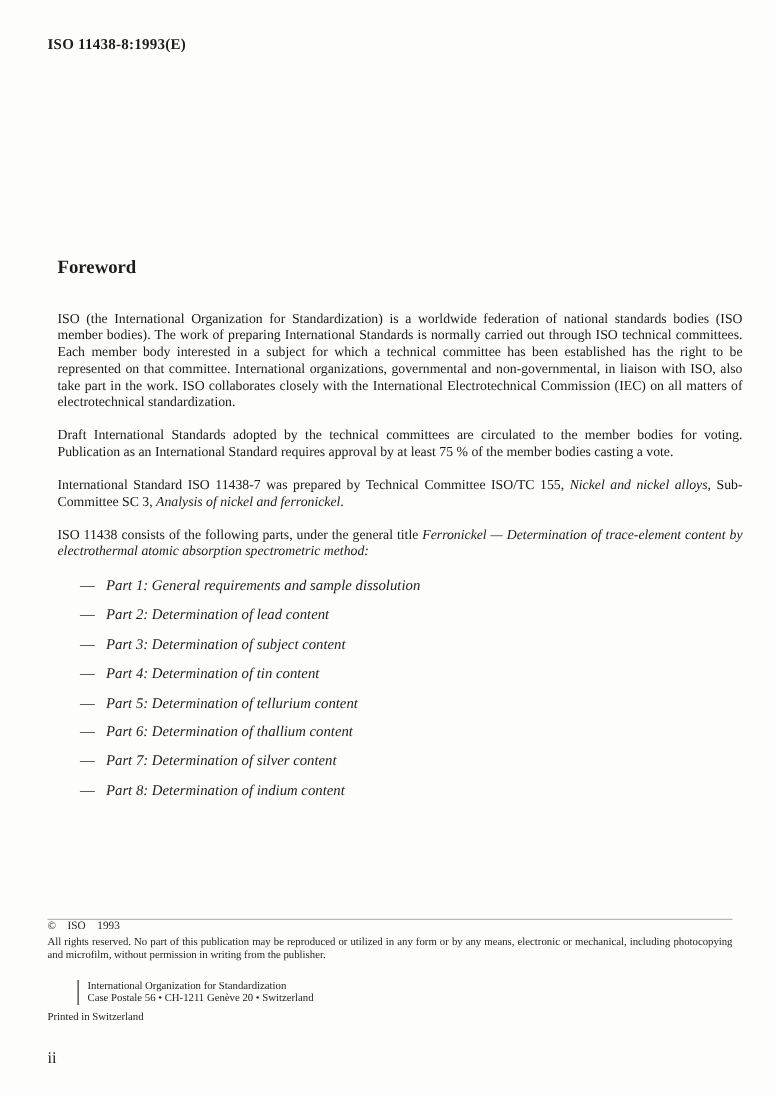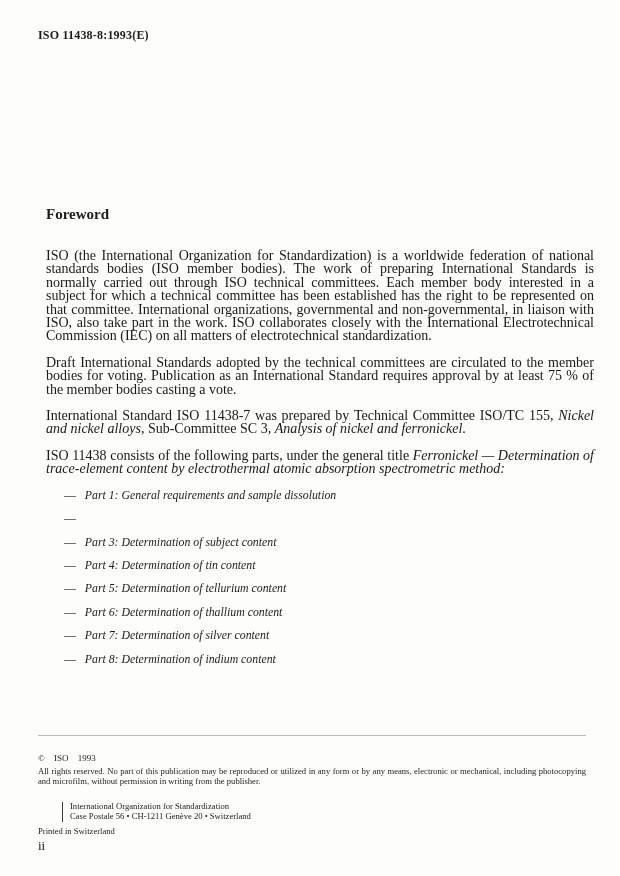--- a/index.html
+++ b/index.html
@@ -27,21 +27,21 @@
     top: 206px;
     left: 46px;
     width: 548px;
   }
   .foreword-title {
     font-size: 15px;
     font-weight: bold;
     margin-bottom: 26px;
   }
   .body-para {
-    font-size: 14px;
+    font-size: 11px;
     line-height: 13.4px;
     text-align: justify;
     margin-bottom: 13px;
     color: #181818;
   }
   .body-para em { font-style: italic; }
   .parts-list {
     margin-top: 6px;
   }
   .part-item {
@@ -64,21 +64,21 @@
     width: 548px;
     top: 735px;
     font-size: 8.6px;
     line-height: 9.8px;
     color: #222;
   }
   .copyright-line {
     font-size: 9px;
     word-spacing: 7px;
     margin-bottom: 3px;
-    padding-top: 18px;
+    padding-top: 0;
     border-top: 1px solid #b9b9b6;
   }
   .rights-text {
     text-align: justify;
     width: 548px;
     margin-bottom: 16px;
   }
   .org-block {
     margin-left: 24px;
     padding-left: 7px;
@@ -113,20 +113,21 @@
 
     <p class="body-para"><span>ISO 11438 consists of the following parts, under the general title </span><em>Ferronickel — Determination of trace-element content by electrothermal atomic absorption spectrometric method:</em></p>
 
     <div class="parts-list">
       <div class="part-item">
         <span class="dash">—</span>
         <span class="part-text">Part 1: General requirements and sample dissolution</span>
       </div>
       <div class="part-item">
         <span class="dash">—</span>
+        <span class="part-text">Part 2: Determination of lead content</span>
       </div>
       <div class="part-item">
         <span class="dash">—</span>
         <span class="part-text">Part 3: Determination of subject content</span>
       </div>
       <div class="part-item">
         <span class="dash">—</span>
         <span class="part-text">Part 4: Determination of tin content</span>
       </div>
       <div class="part-item">

